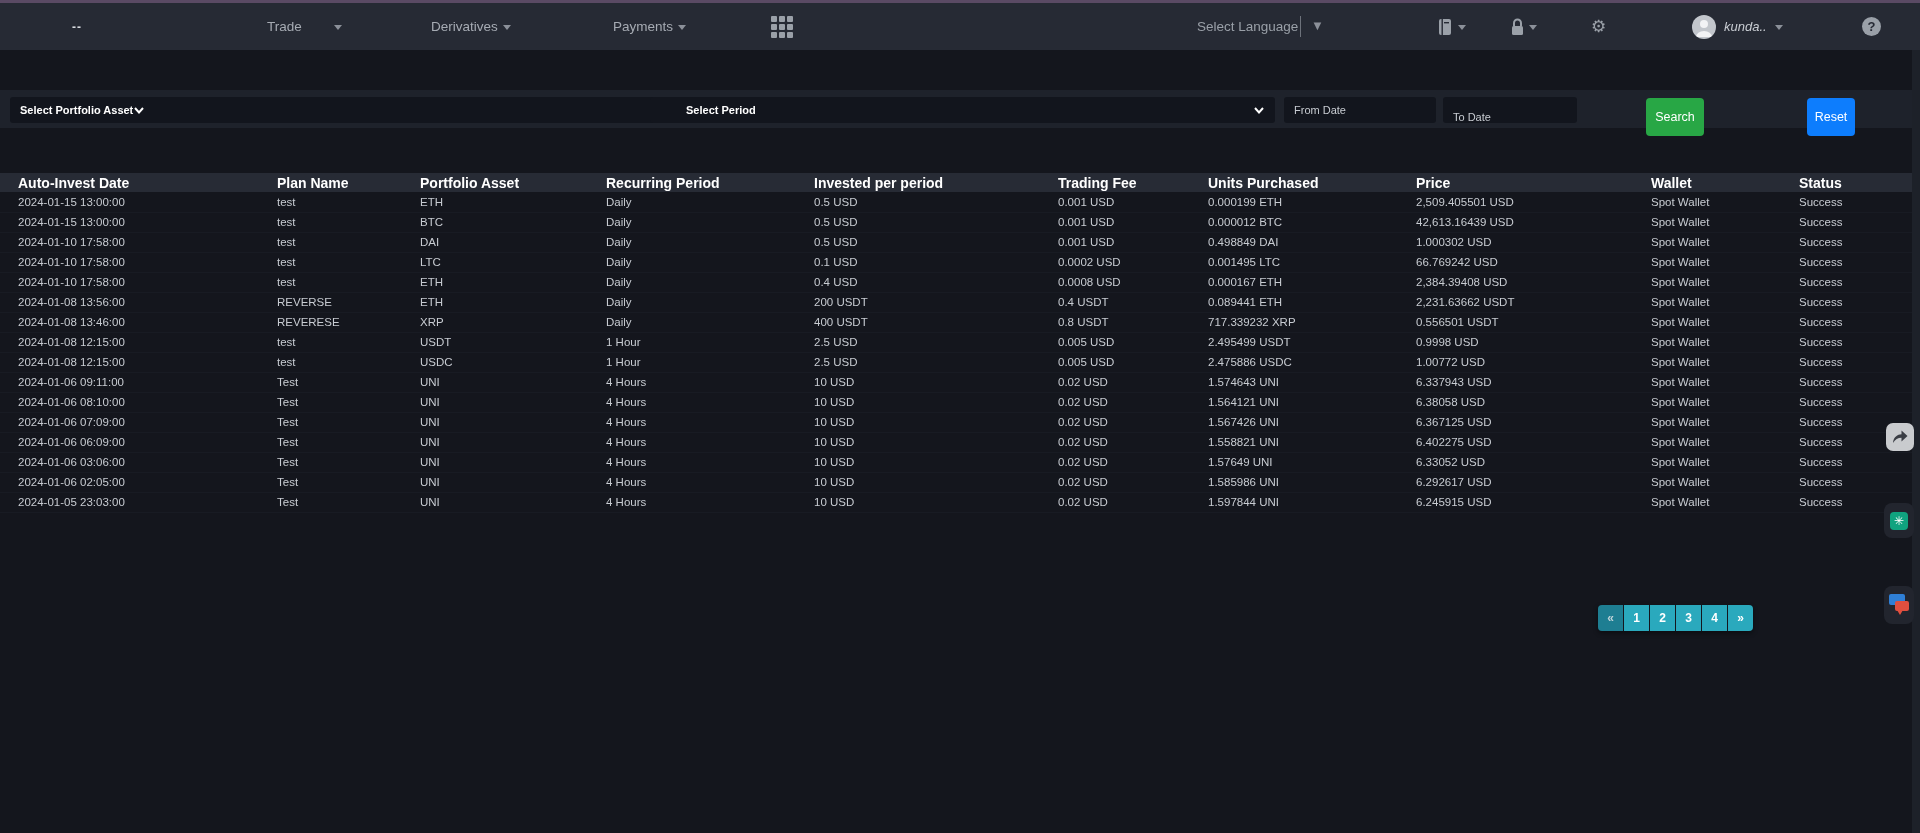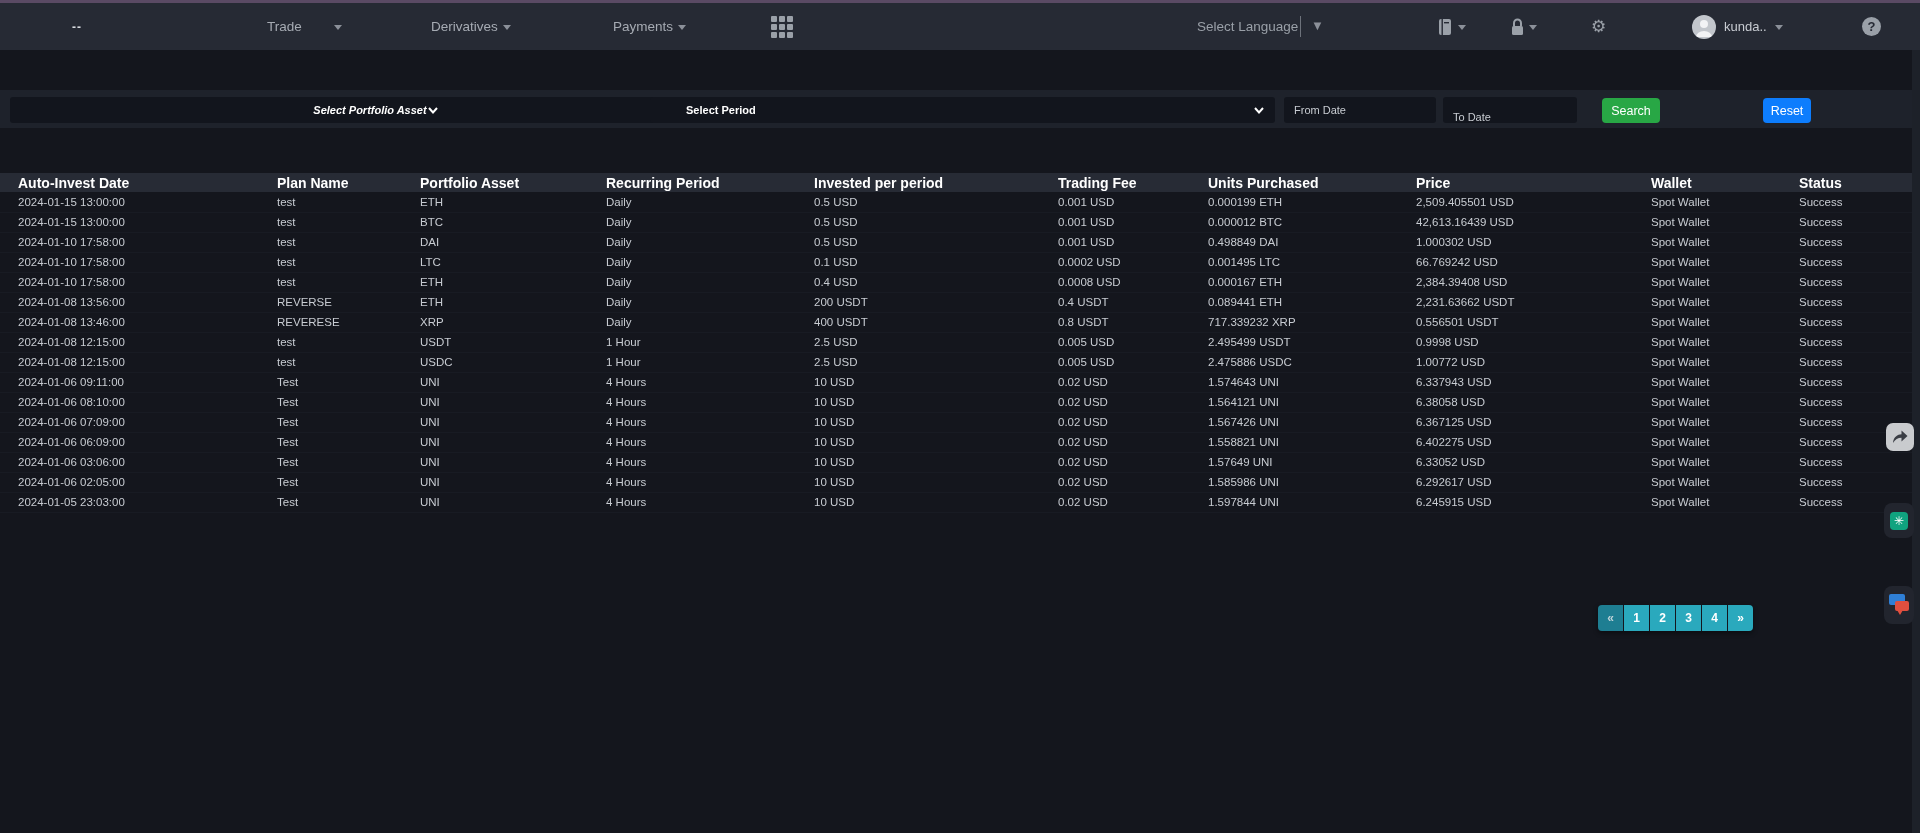--- a/index.html
+++ b/index.html
@@ -21,40 +21,40 @@
               border-top:5px solid #8b9099; margin-top:2px; }
   .grid-icon { position:absolute; left:771px; top:13px; width:22px; height:22px;
                display:grid; grid-template-columns:repeat(3,1fr); gap:2px; cursor:pointer; }
   .grid-icon span { background:#9aa0a8; border-radius:1px; }
   .lang { left:1197px; color:#9aa0a8; }
   .lang-divider { position:absolute; left:1300px; top:13px; width:1px; height:21px; background:#6d727b; }
   .lang-caret { position:absolute; left:1311px; top:15px; color:#8b9099; font-size:13px; cursor:pointer; }
   .nav-icon { position:absolute; top:0; height:47px; display:flex; align-items:center; gap:4px; cursor:pointer; }
   .ic-book { left:1437px; } .ic-lock { left:1510px; }
   .gear { left:1591px; color:#9aa0a8; font-size:17px; }
-  .avatar-wrap { left:1692px; gap:8px; }
+  .avatar-wrap { left:1692px; gap:8px;font-style:italic; }
   .avatar { width:24px; height:24px; border-radius:50%; background:#c2c6cc; overflow:hidden; position:relative; }
   .avatar svg { position:absolute; top:2px; left:2px; }
   .username { color:#c8ccd2; font-size:13px; }
   .help-circle { position:absolute; left:1862px; top:14px; width:19px; height:19px; border-radius:50%;
                  background:#9aa0a8; color:#262a34; font-weight:bold; font-size:13px;
                  display:flex; align-items:center; justify-content:center; cursor:pointer; }
 
   
   .filter-panel { position:absolute; top:90px; left:0; width:1920px; height:38px; background:#1e222b; }
   .control { position:absolute; top:97px; height:26px; background:#12151d; border-radius:3px;
              display:flex; align-items:center; color:#ffffff; font-size:11px; font-weight:bold;
              padding:0 10px; cursor:pointer; }
-  .sel-asset  { left:10px;  width:732px; justify-content:center;font-style:italic; }
+  .sel-asset  { left:10px;  width:732px; justify-content:flex-start; }
   .sel-period { left:650px; width:625px; justify-content:space-between;padding-left:36px; }
   .inp-from   { left:1284px; width:152px; font-weight:normal; color:#c8ccd2; }
   .inp-to     { left:1443px; width:134px; font-weight:normal; color:#c8ccd2;align-items:flex-end; }
   .chev { width:12px; height:12px; }
-  .btn { position:absolute; top:98px; height:25px; border:none; border-radius:4px; color:#fff;
-         font-family:"Liberation Sans", sans-serif; font-size:12.5px; cursor:pointer; }
+  .btn { position:absolute; top:98px; height:38px; border:none; border-radius:4px; color:#fff;
+         font-family:"Liberation Sans", sans-serif; font-size:12.5px; cursor:pointer;margin-left:44px; }
   .btn-search { left:1602px; width:58px; }
   .btn-reset  { left:1763px; width:48px; }
 
   
   table { position:absolute; top:173px; left:0; width:1920px; border-collapse:collapse; table-layout:fixed; }
   th, td { text-align:left; padding:0 0 0 18px; white-space:nowrap; overflow:hidden; }
   thead tr { background:#272b35; height:19px; }
   th { color:#ffffff; font-size:14px; font-weight:bold; }
   tbody tr { height:20px; border-bottom:1px solid #181b23; }
   td { color:#c8ccd2; font-size:11.5px; }

